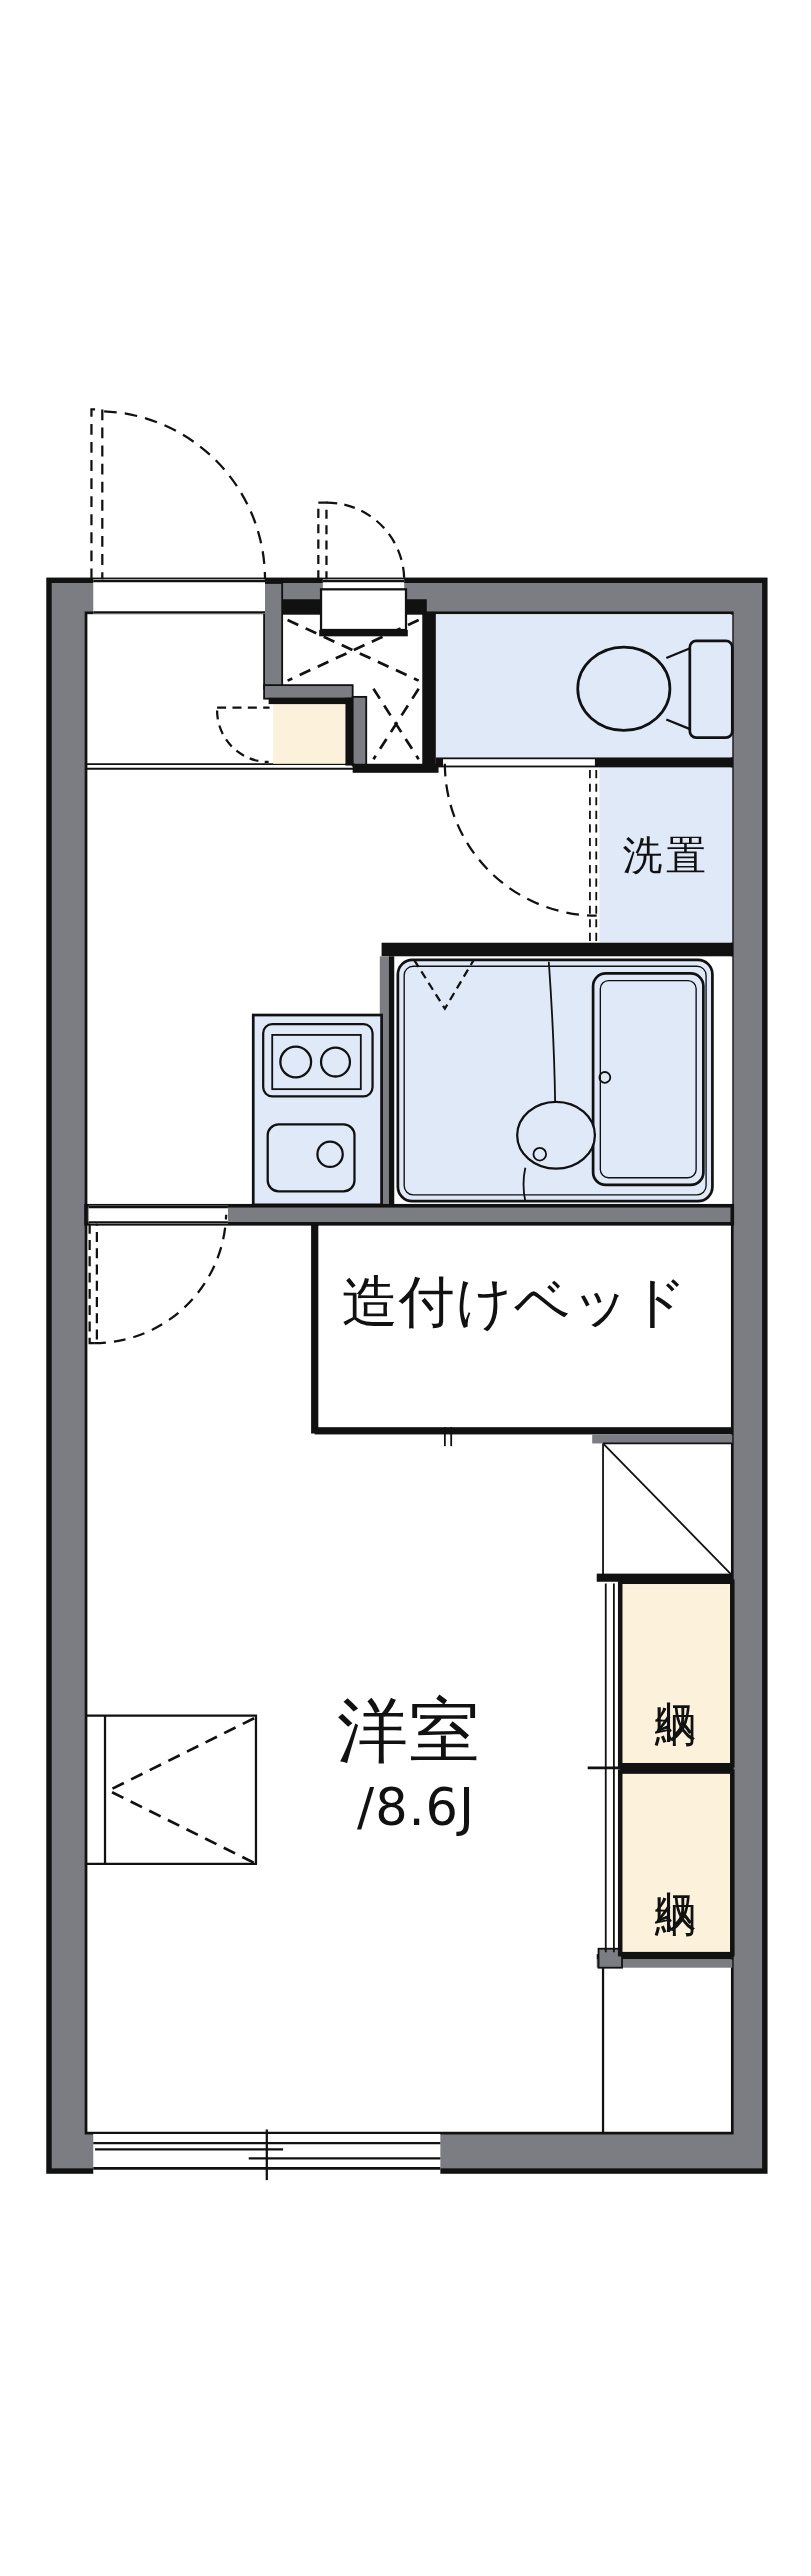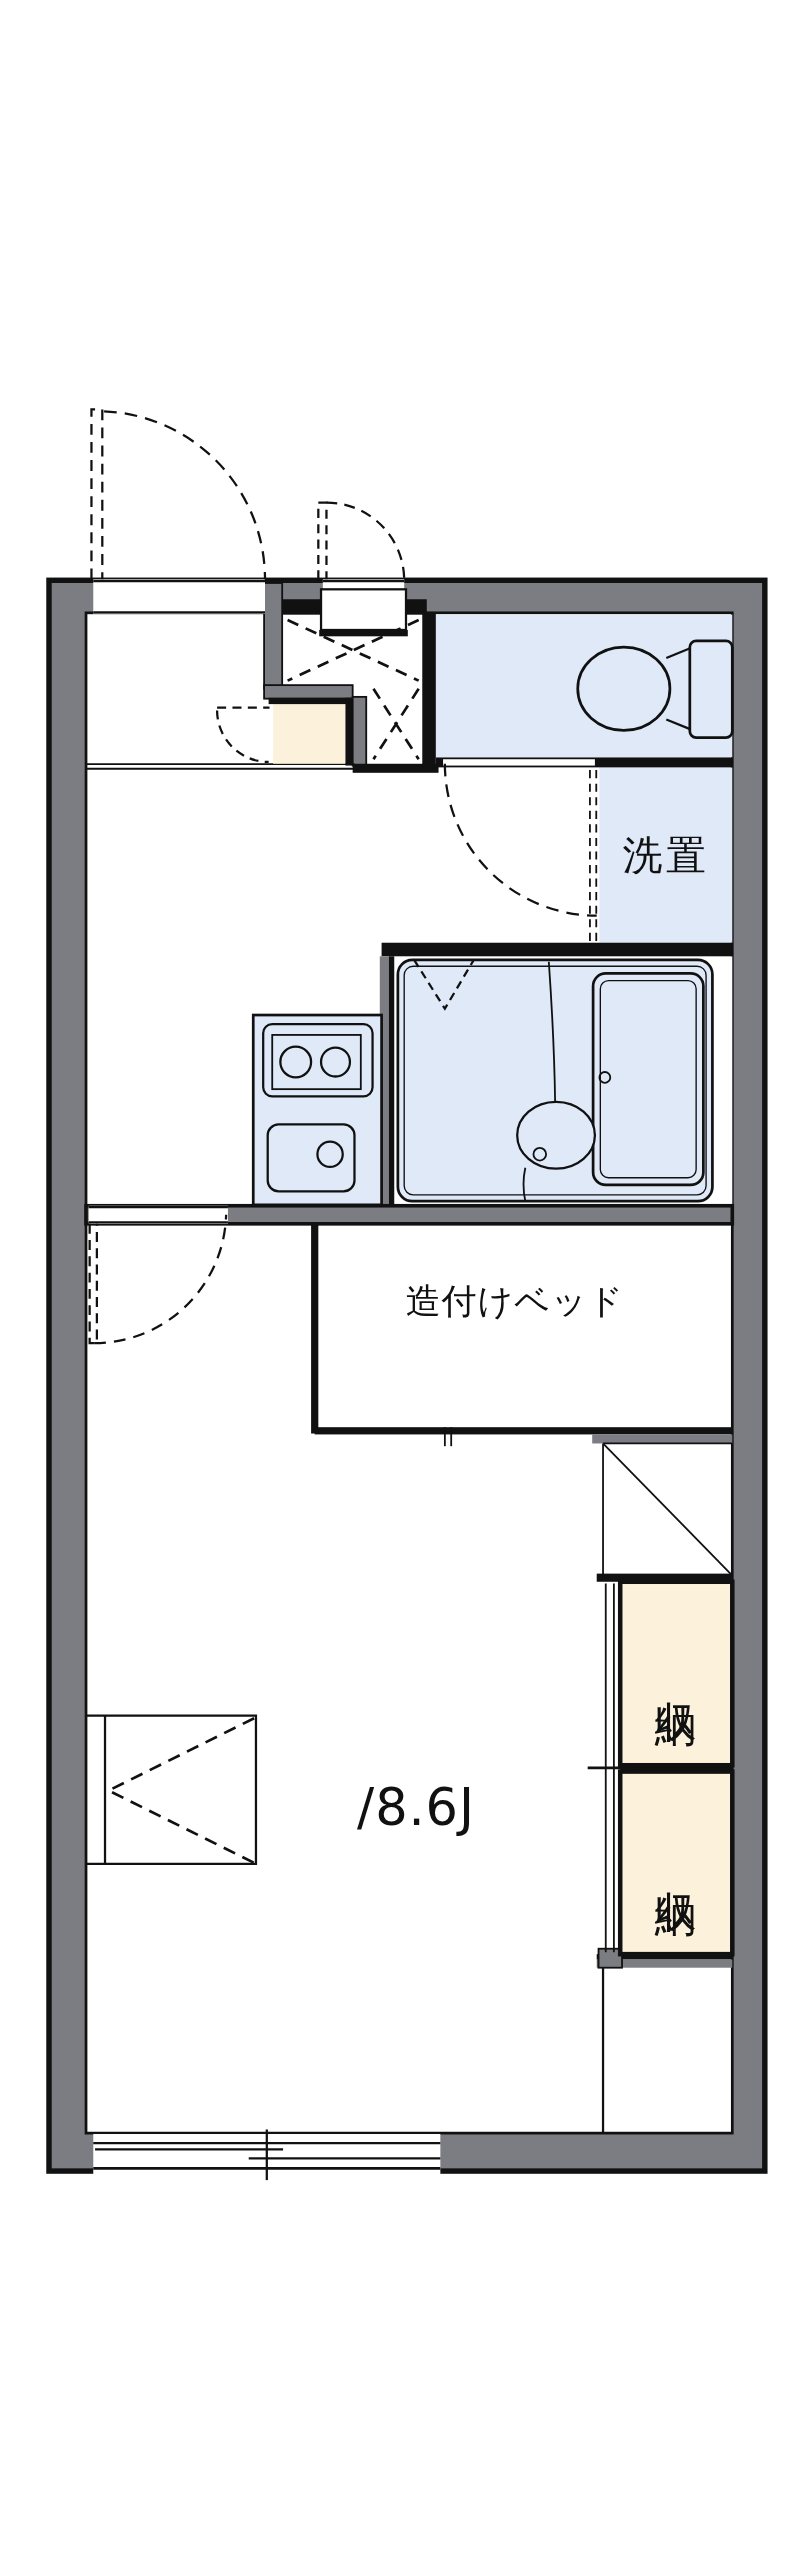--- a/index.html
+++ b/index.html
@@ -3,21 +3,21 @@
 <meta charset="utf-8">
 <style>
   html,body{margin:0;padding:0;background:#ffffff;}
   body{width:812px;height:2576px;position:relative;font-family:"DejaVu Sans",sans-serif;}
   #stage{position:absolute;left:0;top:0;width:704px;height:2576px;}
   svg{position:absolute;left:0;top:0;}
   .lbl{position:absolute;color:#111;transform:translate(-50%,-50%);white-space:nowrap;
        text-align:center;line-height:1.12;letter-spacing:0.9px;}
   .lbl-room{font-size:71px;}
   .lbl-num{font-size:51px;}
-  .lbl-bed{font-size:35px;text-align:right;}
+  .lbl-bed{font-size:56px;text-align:right;}
   .lbl-laundry{font-size:40px;letter-spacing:3.6px;}
   .lbl-storage{font-size:42px;writing-mode:vertical-rl;text-orientation:upright;letter-spacing:5.4px;}
 </style>
 </head>
 <body>
 
 <div id="stage">
 <svg width="812" height="2576" viewBox="0 0 898 2850">
 
   <g>
@@ -153,17 +153,18 @@
 
   <g fill="none" stroke="#111111">
     <path d="M95,1898 H283 V2062 H95" stroke-width="2.5"></path>
     <line x1="116" y1="1898" x2="116" y2="2062" stroke-width="2.5"></line>
     <path d="M281,1901 L120,1981 L281,2061" stroke-width="3" stroke-dasharray="14 9"></path>
   </g>
 </svg>
 
 <div class="lbl lbl-laundry" style="left:666px;top:855px;">洗置</div>
 <div class="lbl lbl-bed" style="left:515px;top:1302px;">造付けベッド</div>
+<div class="lbl lbl-room" style="left:409px;top:1731px;">洋室</div>
 <div class="lbl lbl-num" style="left:416px;top:1808px;">/8.6J</div>
 <div class="lbl lbl-storage" style="left:676px;top:1673px;">収納</div>
 <div class="lbl lbl-storage" style="left:676px;top:1863px;">収納</div>
 </div>
 
 
 </body></html>

